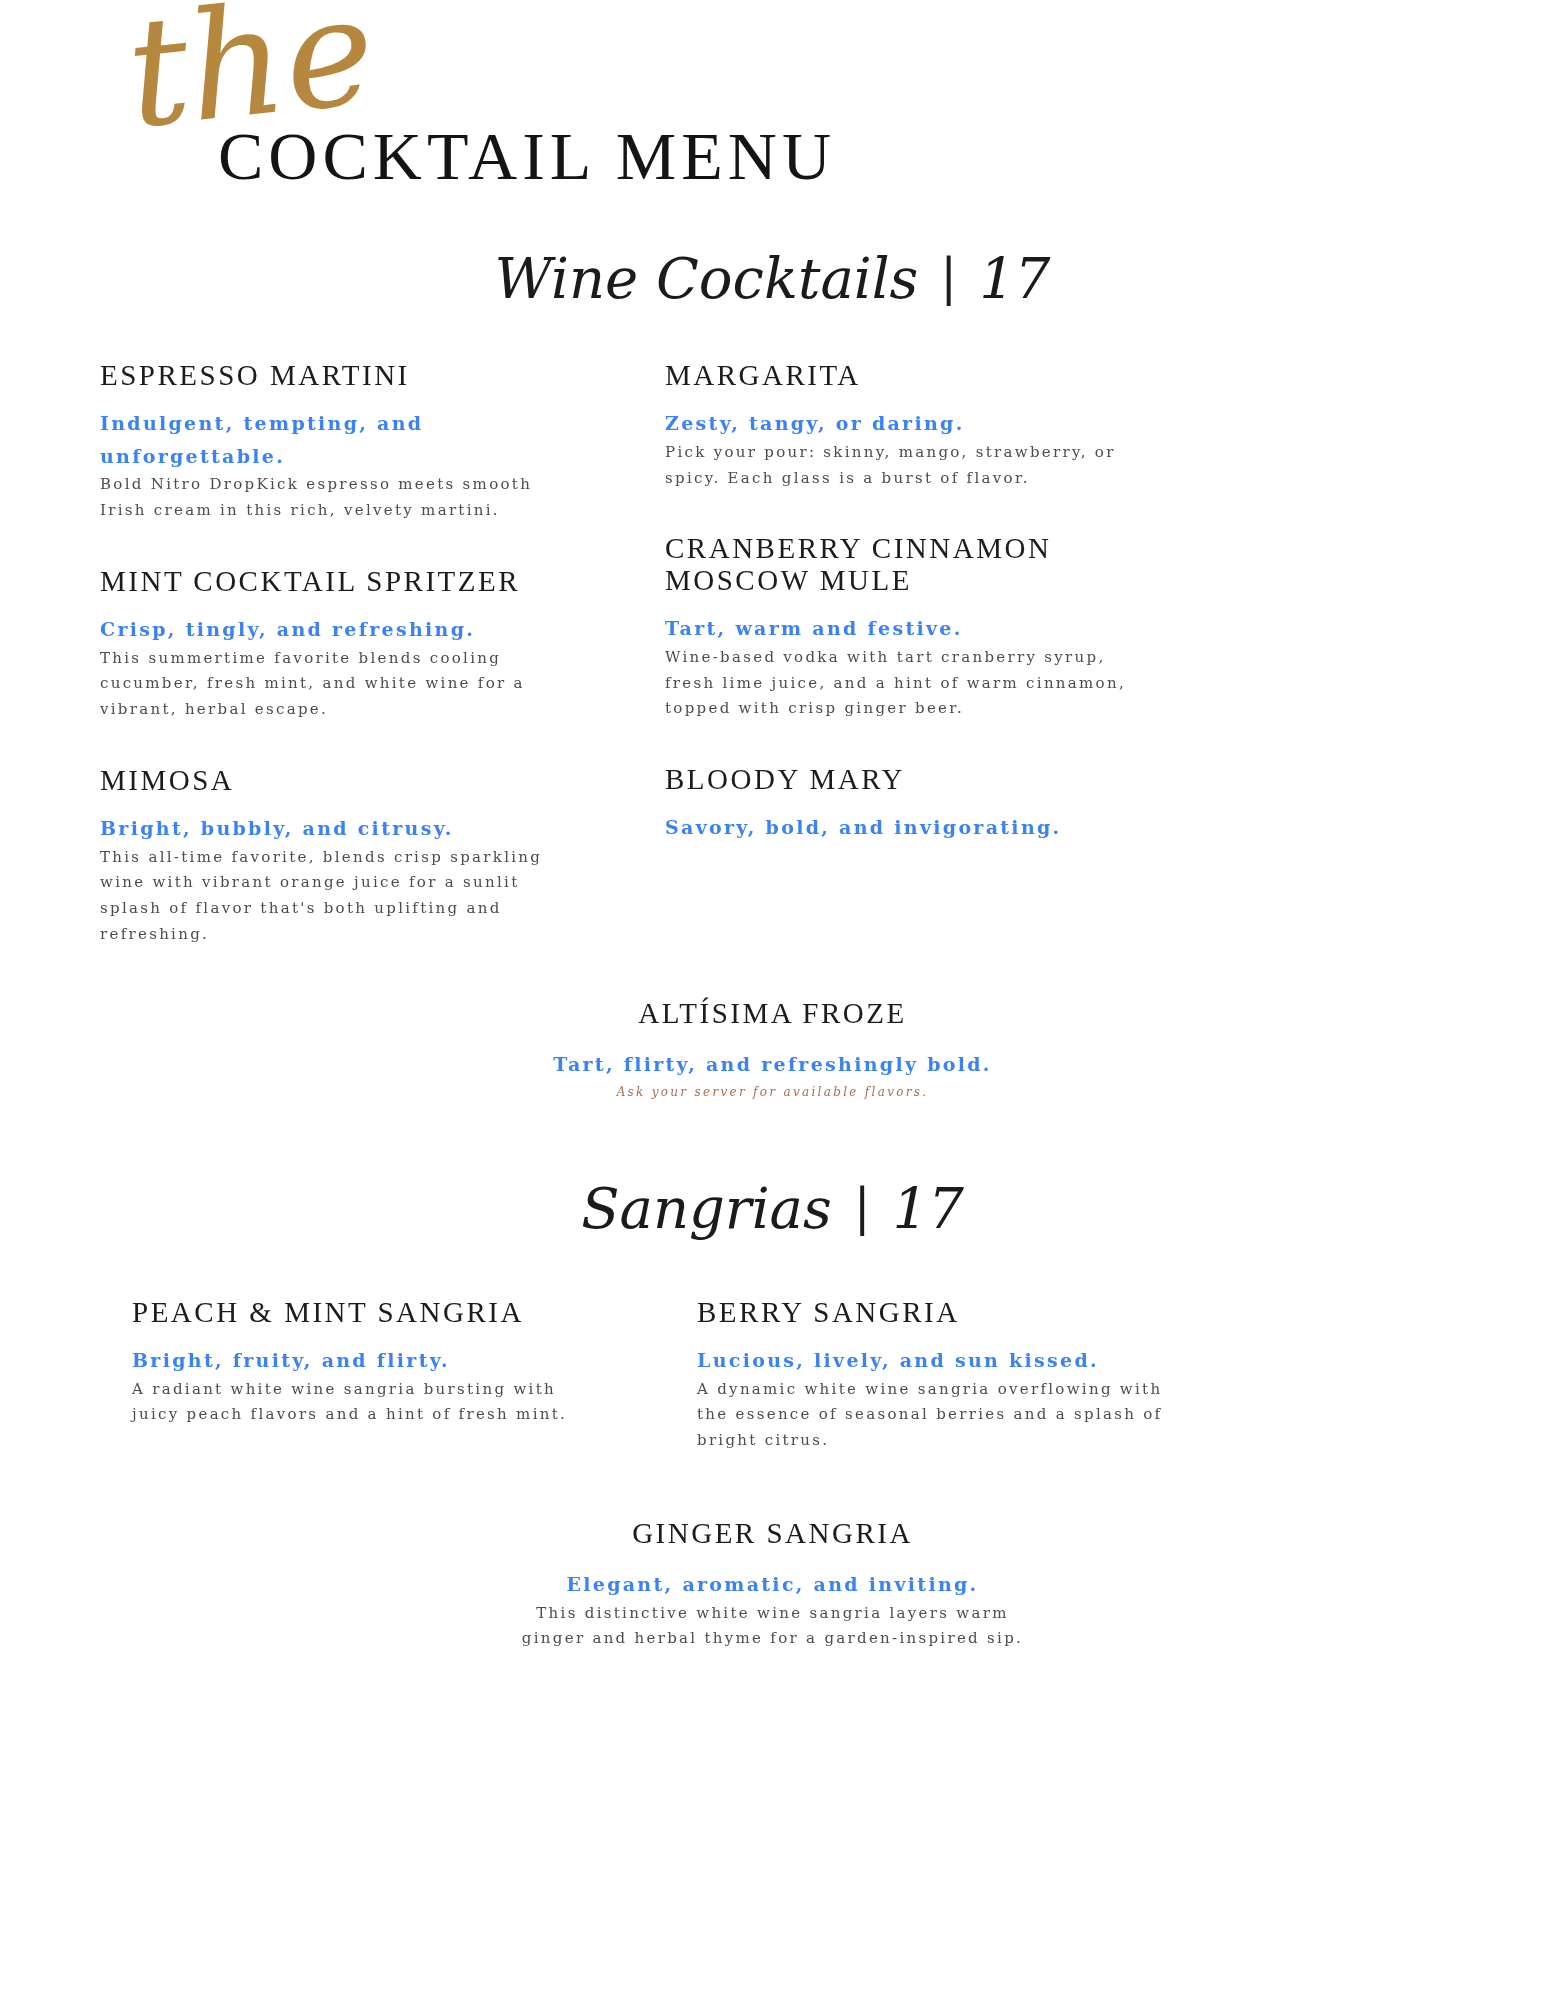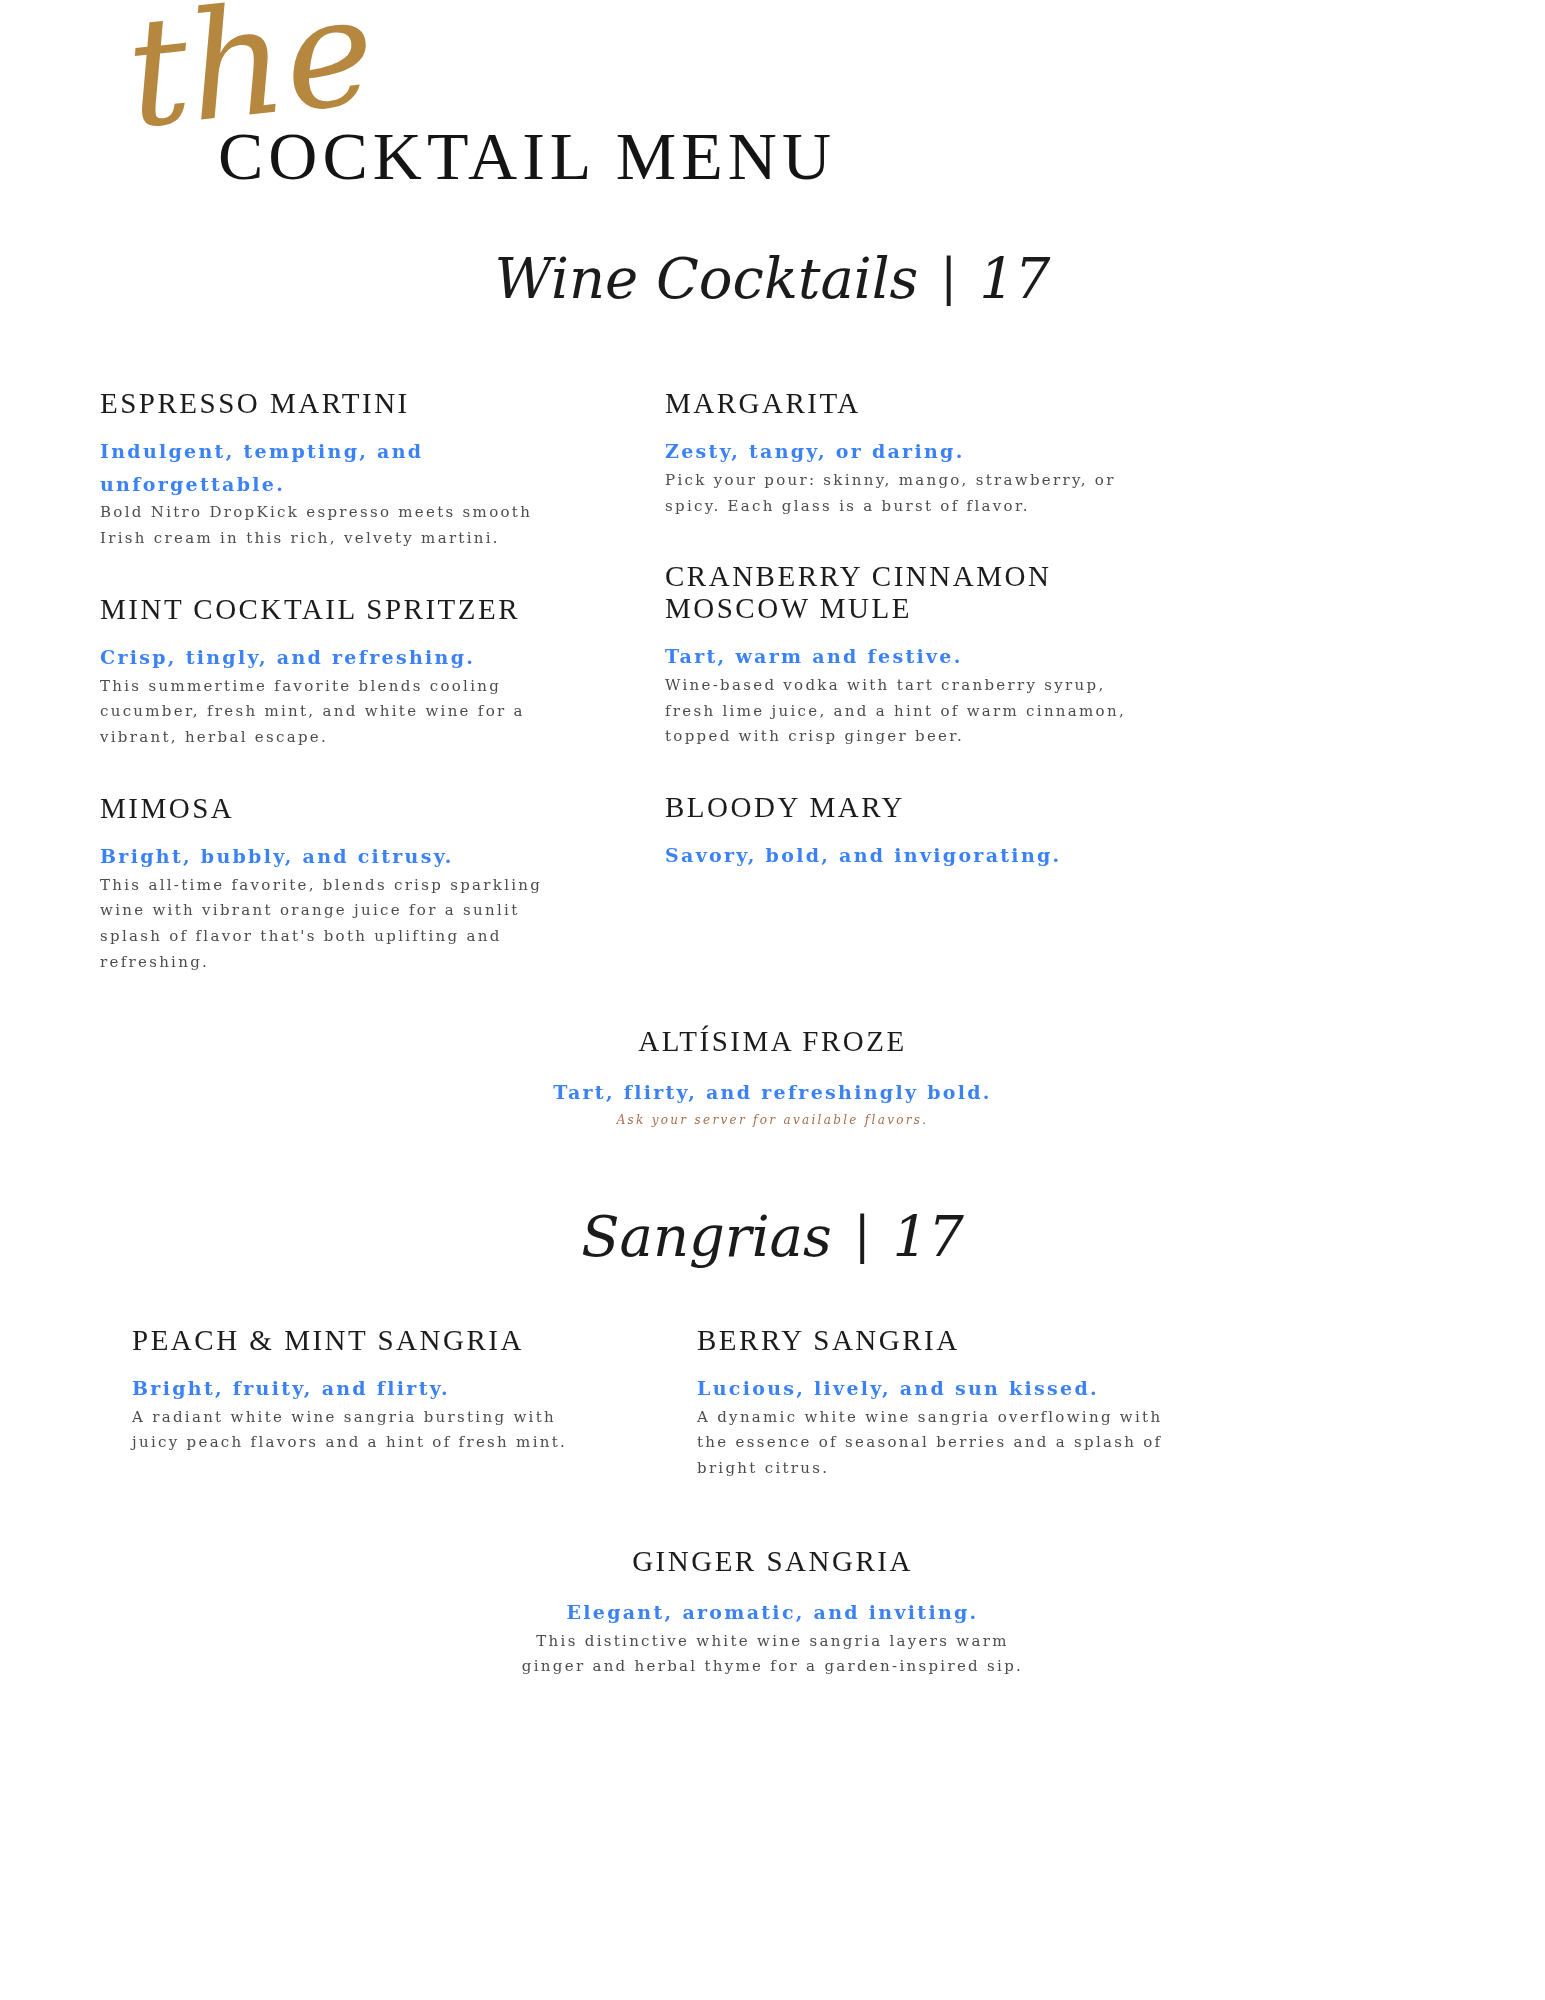--- a/index.html
+++ b/index.html
@@ -75,21 +75,21 @@
   }
   .section-script.wine { margin-top: 18px; }
   .section-script.sangrias { margin-top: 72px; }
 
   
   .menu-grid {
     display: grid;
     grid-template-columns: 470px 487px;
     column-gap: 95px;
     justify-content: start;
-    margin-top: 76px;
+    margin-top: 48px;
   }
   .menu-grid.sangria-grid { margin-top: 55px; margin-left: 32px; }
 
   .menu-item { margin-bottom: 42px; }
 
   .item-name {
     margin: 0 0 15px 0;
     font-family: "Liberation Serif", serif;
     font-weight: 400;
     font-size: 29px;

